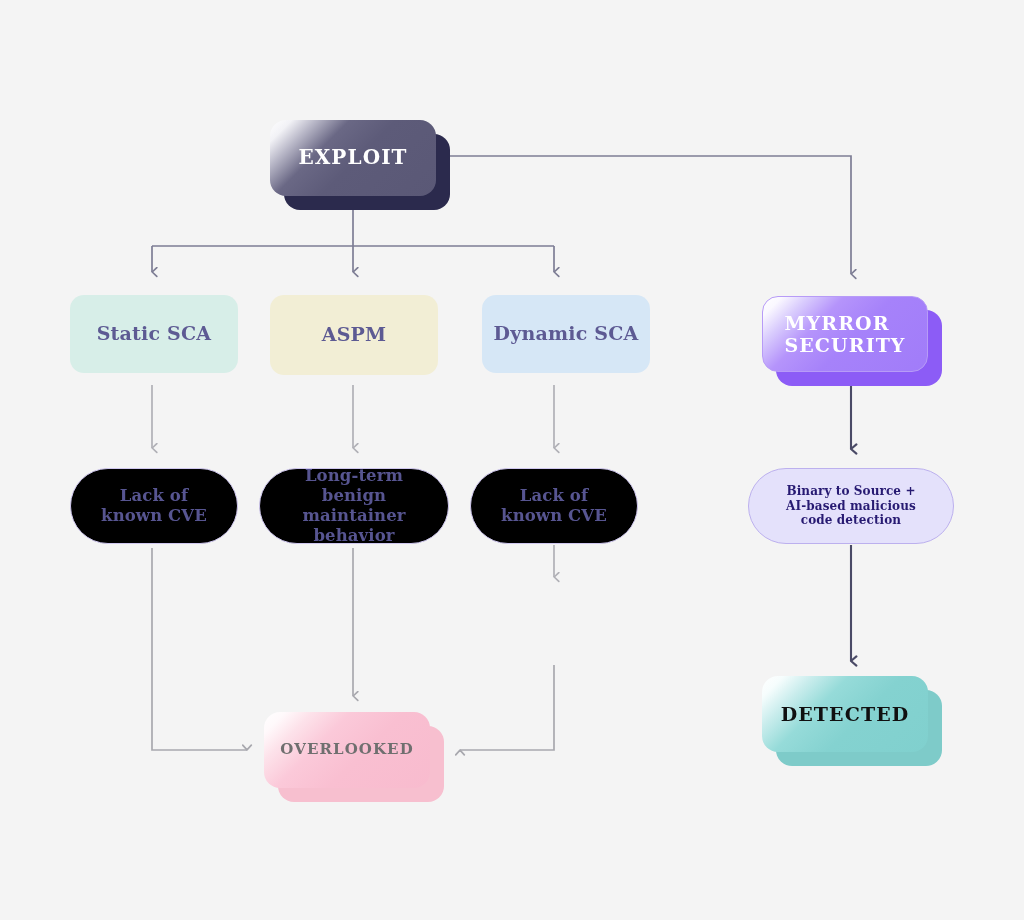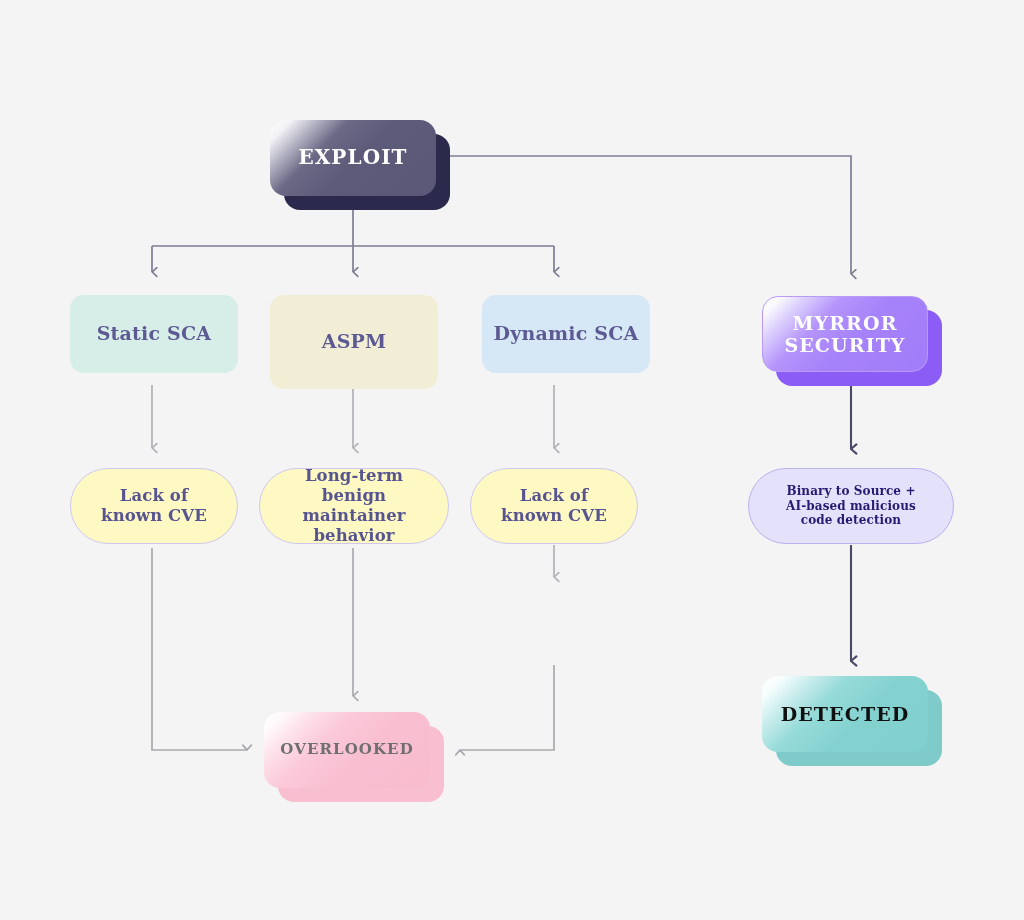--- a/index.html
+++ b/index.html
@@ -45,21 +45,21 @@
     border-radius: 14px;
     font-size: 19px;
     font-weight: 700;
     letter-spacing: 0.2px;
   }
 
   
   .pill {
     border-radius: 44px;
     border: 1.4px solid #cfc7ef;
-    background: #fef9c3;
+    background: #000000;
     color: #575591;
     font-size: 16.5px;
     font-weight: 700;
     letter-spacing: 0.1px;
     padding: 4px 14px;
   }
   .pill.strong {
     background: #e4e1fb;
     border-color: #bcb0ee;
     color: #271a72;
@@ -81,21 +81,20 @@
   .stack .faceplate {
     position: absolute;
     left: 0;
     top: 0;
     width: 100%;
     height: 100%;
     border-radius: 16px;
     display: flex;
     align-items: center;
     justify-content: center;
-    text-align: center;
     box-sizing: border-box;
     line-height: 1.18;
     letter-spacing: 1.1px;
     font-weight: 700;
   }
 
   
   #node-exploit .backplate { background: #2b2a4d; }
   #node-exploit .faceplate {
     background: linear-gradient(135deg,
@@ -192,21 +191,21 @@
 
   <div class="stack" id="node-exploit" style="left:270px; top:120px; width:166px; height:76px;">
     <div class="backplate"></div>
     <div class="faceplate">EXPLOIT</div>
   </div>
 
   <div class="node flat-box fill-mint" style="left:70px; top:295px; width:168px; height:78px;">
     <span>Static SCA</span>
   </div>
 
-  <div class="node flat-box fill-cream" style="left:270px; top:295px; width:168px; height:94px;">
+  <div class="node flat-box fill-cream" style="left:270px; top:295px; width:168px; height:80px;">
     <span>ASPM</span>
   </div>
 
   <div class="node flat-box fill-blue" style="left:470px; top:295px; width:168px; height:78px;margin-left:12px;">
     <span>Dynamic SCA</span>
   </div>
 
   <div class="stack" id="node-myrror" style="left:762px; top:296px; width:166px; height:76px;">
     <div class="backplate"></div>
     <div class="faceplate">

